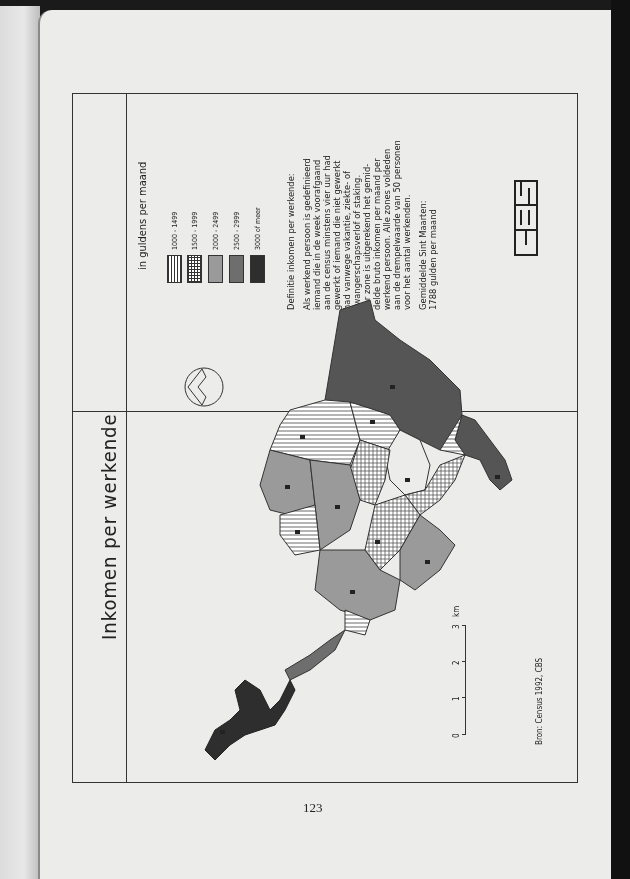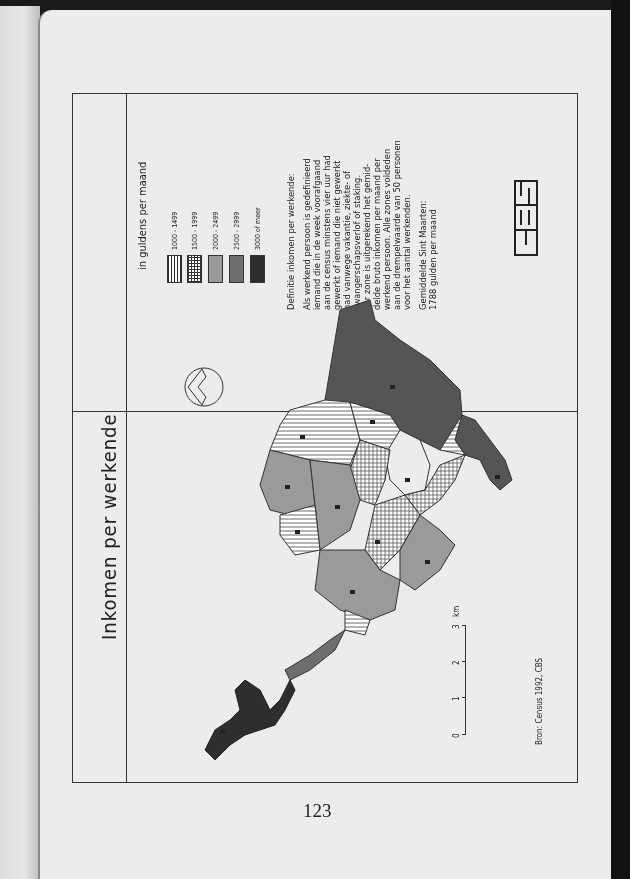--- a/index.html
+++ b/index.html
@@ -41,21 +41,21 @@
   }
   .legend-title { font-size: 11px; left: 136px; top: 270px; }
   .legend-item { position: absolute; }
   .swatch {
     position: absolute; width: 15px; height: 28px; border: 1px solid #333; box-sizing: border-box;
   }
   .legend-label { font-size: 7px; }
   .def-text { font-size: 9.3px; line-height: 10.5px; }
   .source { font-size: 8px; left: 535px; top: 745px; }
   .page-number {
-    position: absolute; left: 303px; top: 800px; font-size: 19px;
+    position: absolute; left: 303px; top: 800px; font-size: 13px;
     font-family: "Liberation Serif", serif; color: #222;
   }
   .scale-label { font-size: 8px; }
 </style>
 </head>
 <body>
 
 <div class="left-page"></div>
 <div class="page"></div>
 <div class="right-edge"></div>

